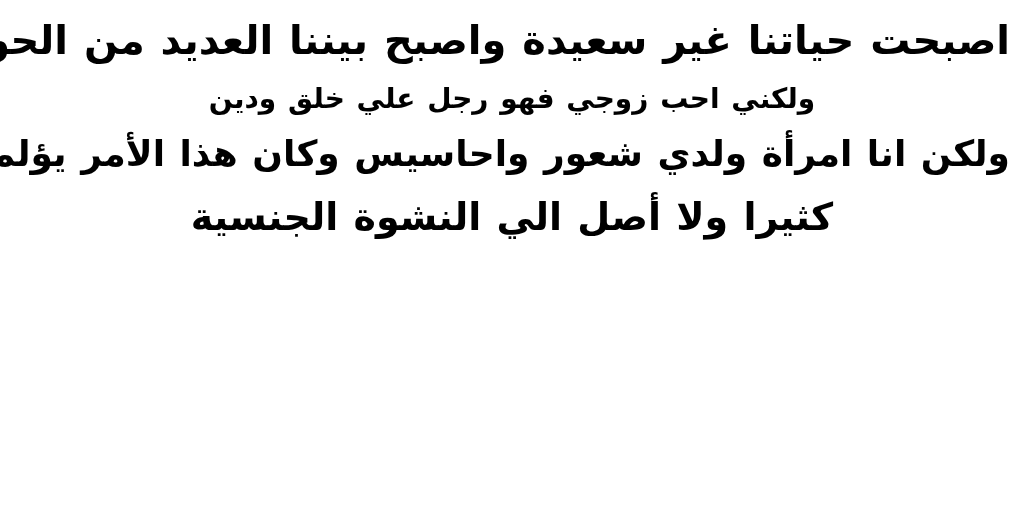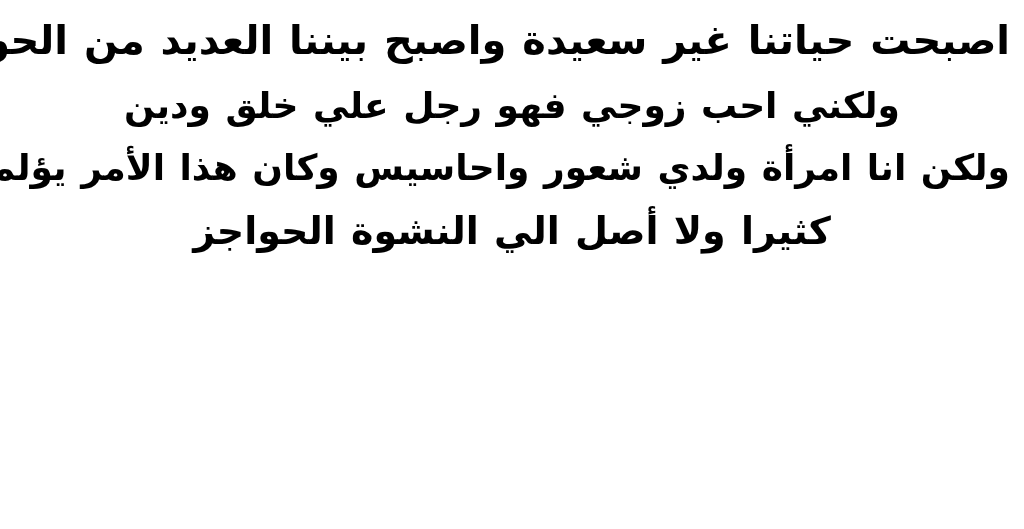--- a/index.html
+++ b/index.html
@@ -33,27 +33,27 @@
     letter-spacing: 0px;
     word-spacing: 2px;
   }
   .line {
     display: block;
     white-space: nowrap;
     color: #000000;
   }
   .line-1 { font-size: 40px; }
   .line-2 { font-size: 40px; }
-  .line-3 { font-size: 36px; }
+  .line-3 { font-size: 28px; }
   .line-4 { font-size: 36px; }
   .line-5 { font-size: 38px; }
 </style>
 </head>
 <body>
 
 <div class="page">
   <div class="text-block">
     <span class="line line-1">اصبحت حياتنا غير سعيدة واصبح بيننا العديد من الحواجز</span>
     <span class="line line-3">ولكني احب زوجي فهو رجل علي خلق ودين</span>
     <span class="line line-4">ولكن انا امرأة ولدي شعور واحاسيس وكان هذا الأمر يؤلمني</span>
-    <span class="line line-5">كثيرا ولا أصل الي النشوة الحواجز</span>
+    <span class="line line-5">كثيرا ولا أصل الي النشوة الجنسية</span>
   </div>
 </div>
 
 </body></html>

